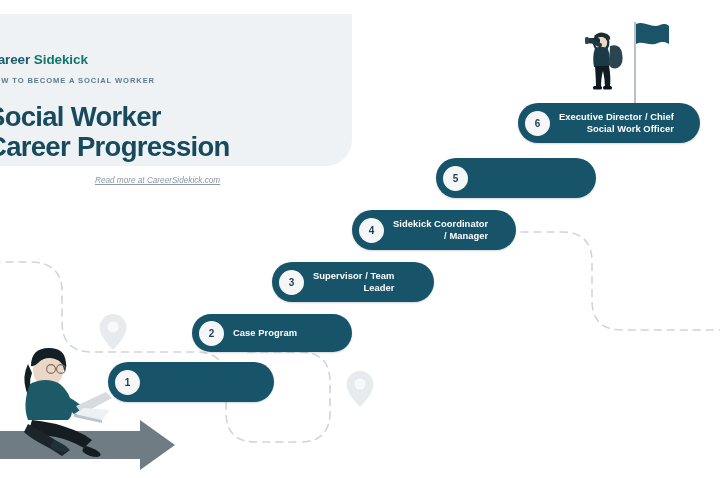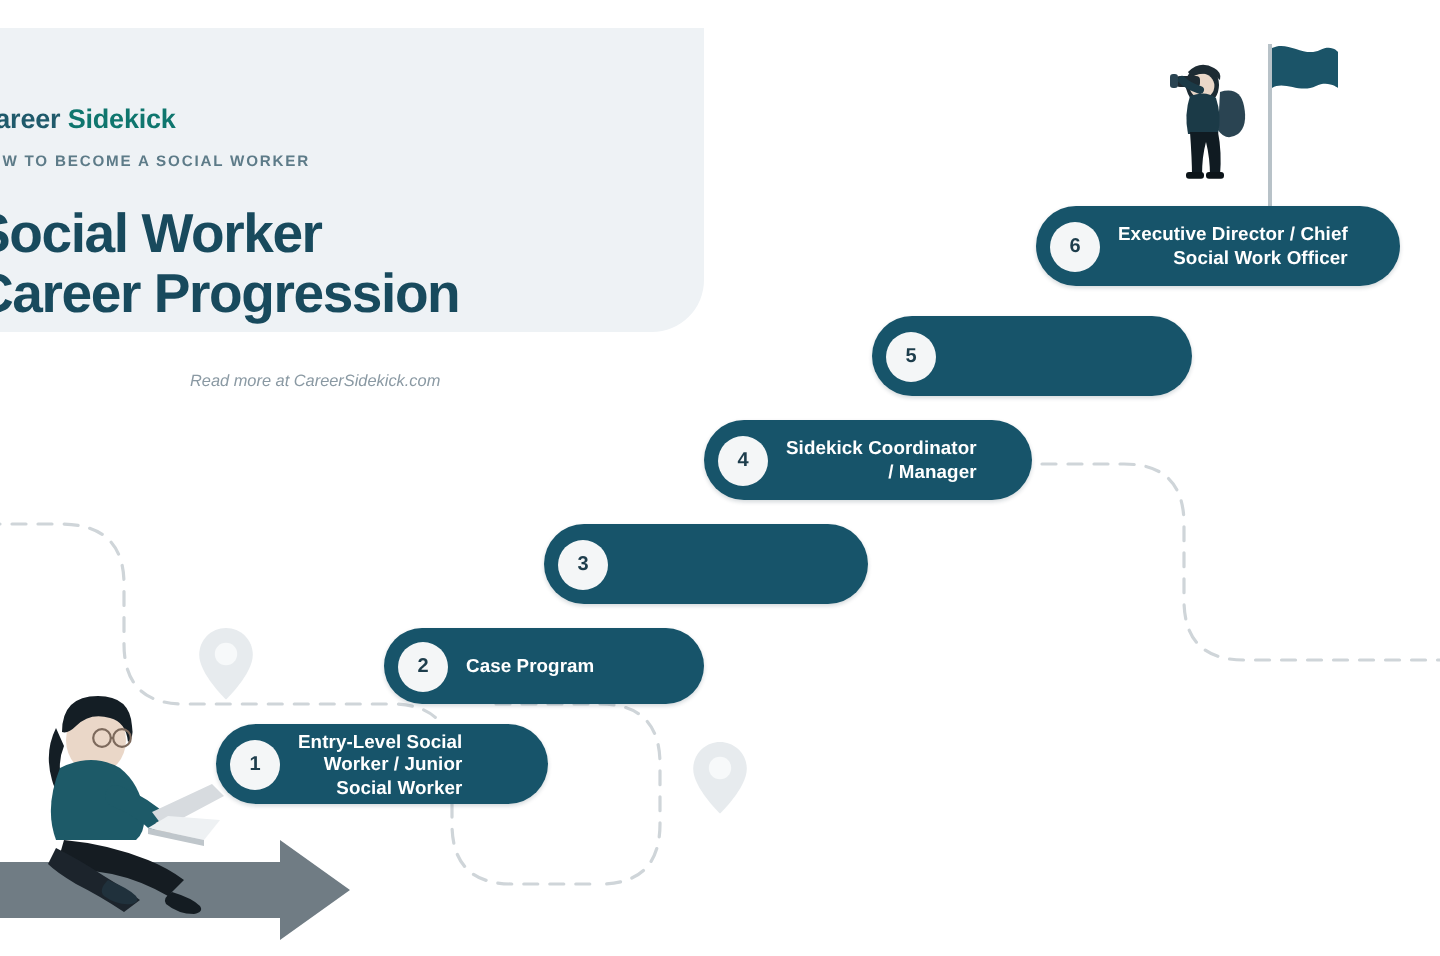--- a/index.html
+++ b/index.html
@@ -34,23 +34,23 @@
     position:absolute;left:18px;top:62px;
     font-size:7.6px;font-weight:700;letter-spacing:0.9px;
     color:#5d7b88;white-space:nowrap;
   }
   #headline{
     position:absolute;left:17px;top:88px;
     font-size:27.5px;line-height:30px;font-weight:800;
     color:#184a5d;letter-spacing:-0.7px;white-space:nowrap;
   }
   #readmore{
-    position:absolute;left:95px;top:186px;
+    position:absolute;left:95px;top:176px;
     font-size:8.2px;color:#8a99a3;
-    white-space:nowrap;
+    text-decoration:underline;white-space:nowrap;
     font-style:italic;
   }
 
   
   .step{
     position:absolute;
     background:#17546a;
     border-radius:999px;
     display:flex;align-items:center;
     padding:0 18px 0 7px;
@@ -184,32 +184,31 @@
     <path d="M26 84 q22 2 42 10 q10 4 18 10 l-8 8 q-14 -8 -28 -11 q-16 -3 -28 -3 z" fill="#151c22"></path>
 
     <path d="M22 88 q12 6 24 14 q10 6 18 12 l-8 6 q-12 -8 -24 -14 q-10 -6 -14 -10 z" fill="#1c242c"></path>
 
     <path d="M48 104 q10 4 14 8 q2 3 -2 4 q-7 1 -14 -4 q-3 -3 2 -8 z" fill="#20313c"></path>
     <path d="M80 110 q10 3 14 7 q2 3 -3 4 q-8 0 -14 -5 q-2 -3 3 -6 z" fill="#141c22"></path>
   </svg>
 
   <div class="step" id="step-1">
     <div class="num">1</div>
-    <div class="lbl">Entry-Level Social
-Worker / Junior
-Social Worker</div>
   </div>
 
   <div class="step" id="step-2">
     <div class="num">2</div>
     <div class="lbl">Case Program</div>
   </div>
 
   <div class="step" id="step-3">
     <div class="num">3</div>
+    <div class="lbl">Supervisor / Team
+Leader</div>
   </div>
 
   <div class="step" id="step-4">
     <div class="num">4</div>
     <div class="lbl">Sidekick Coordinator
 / Manager</div>
   </div>
 
   <div class="step" id="step-5">
     <div class="num">5</div>

